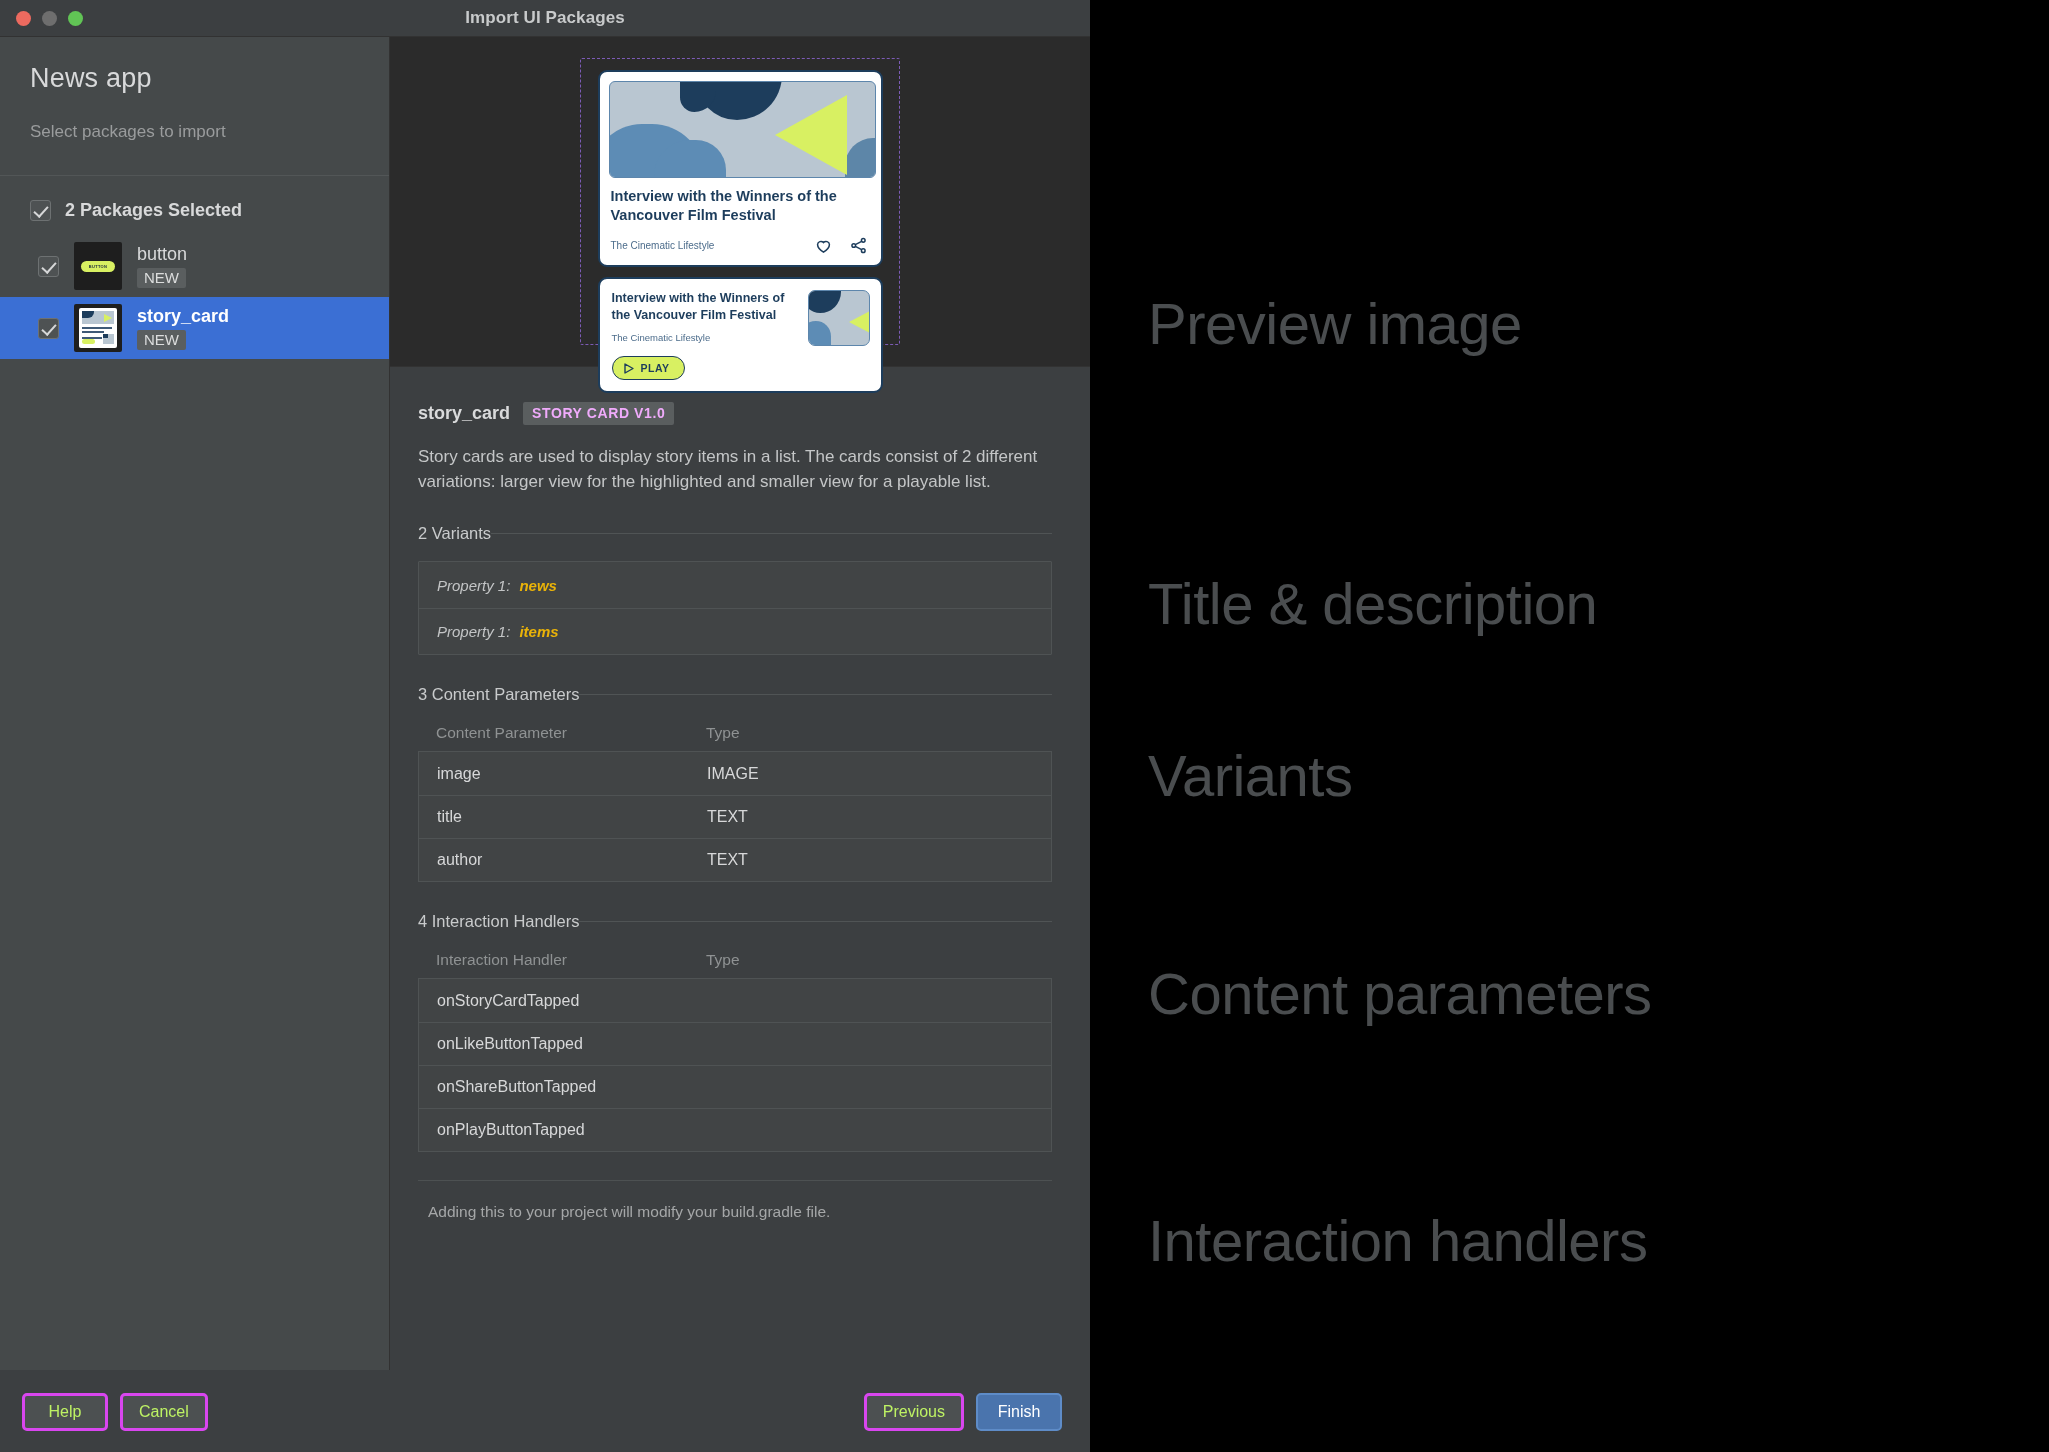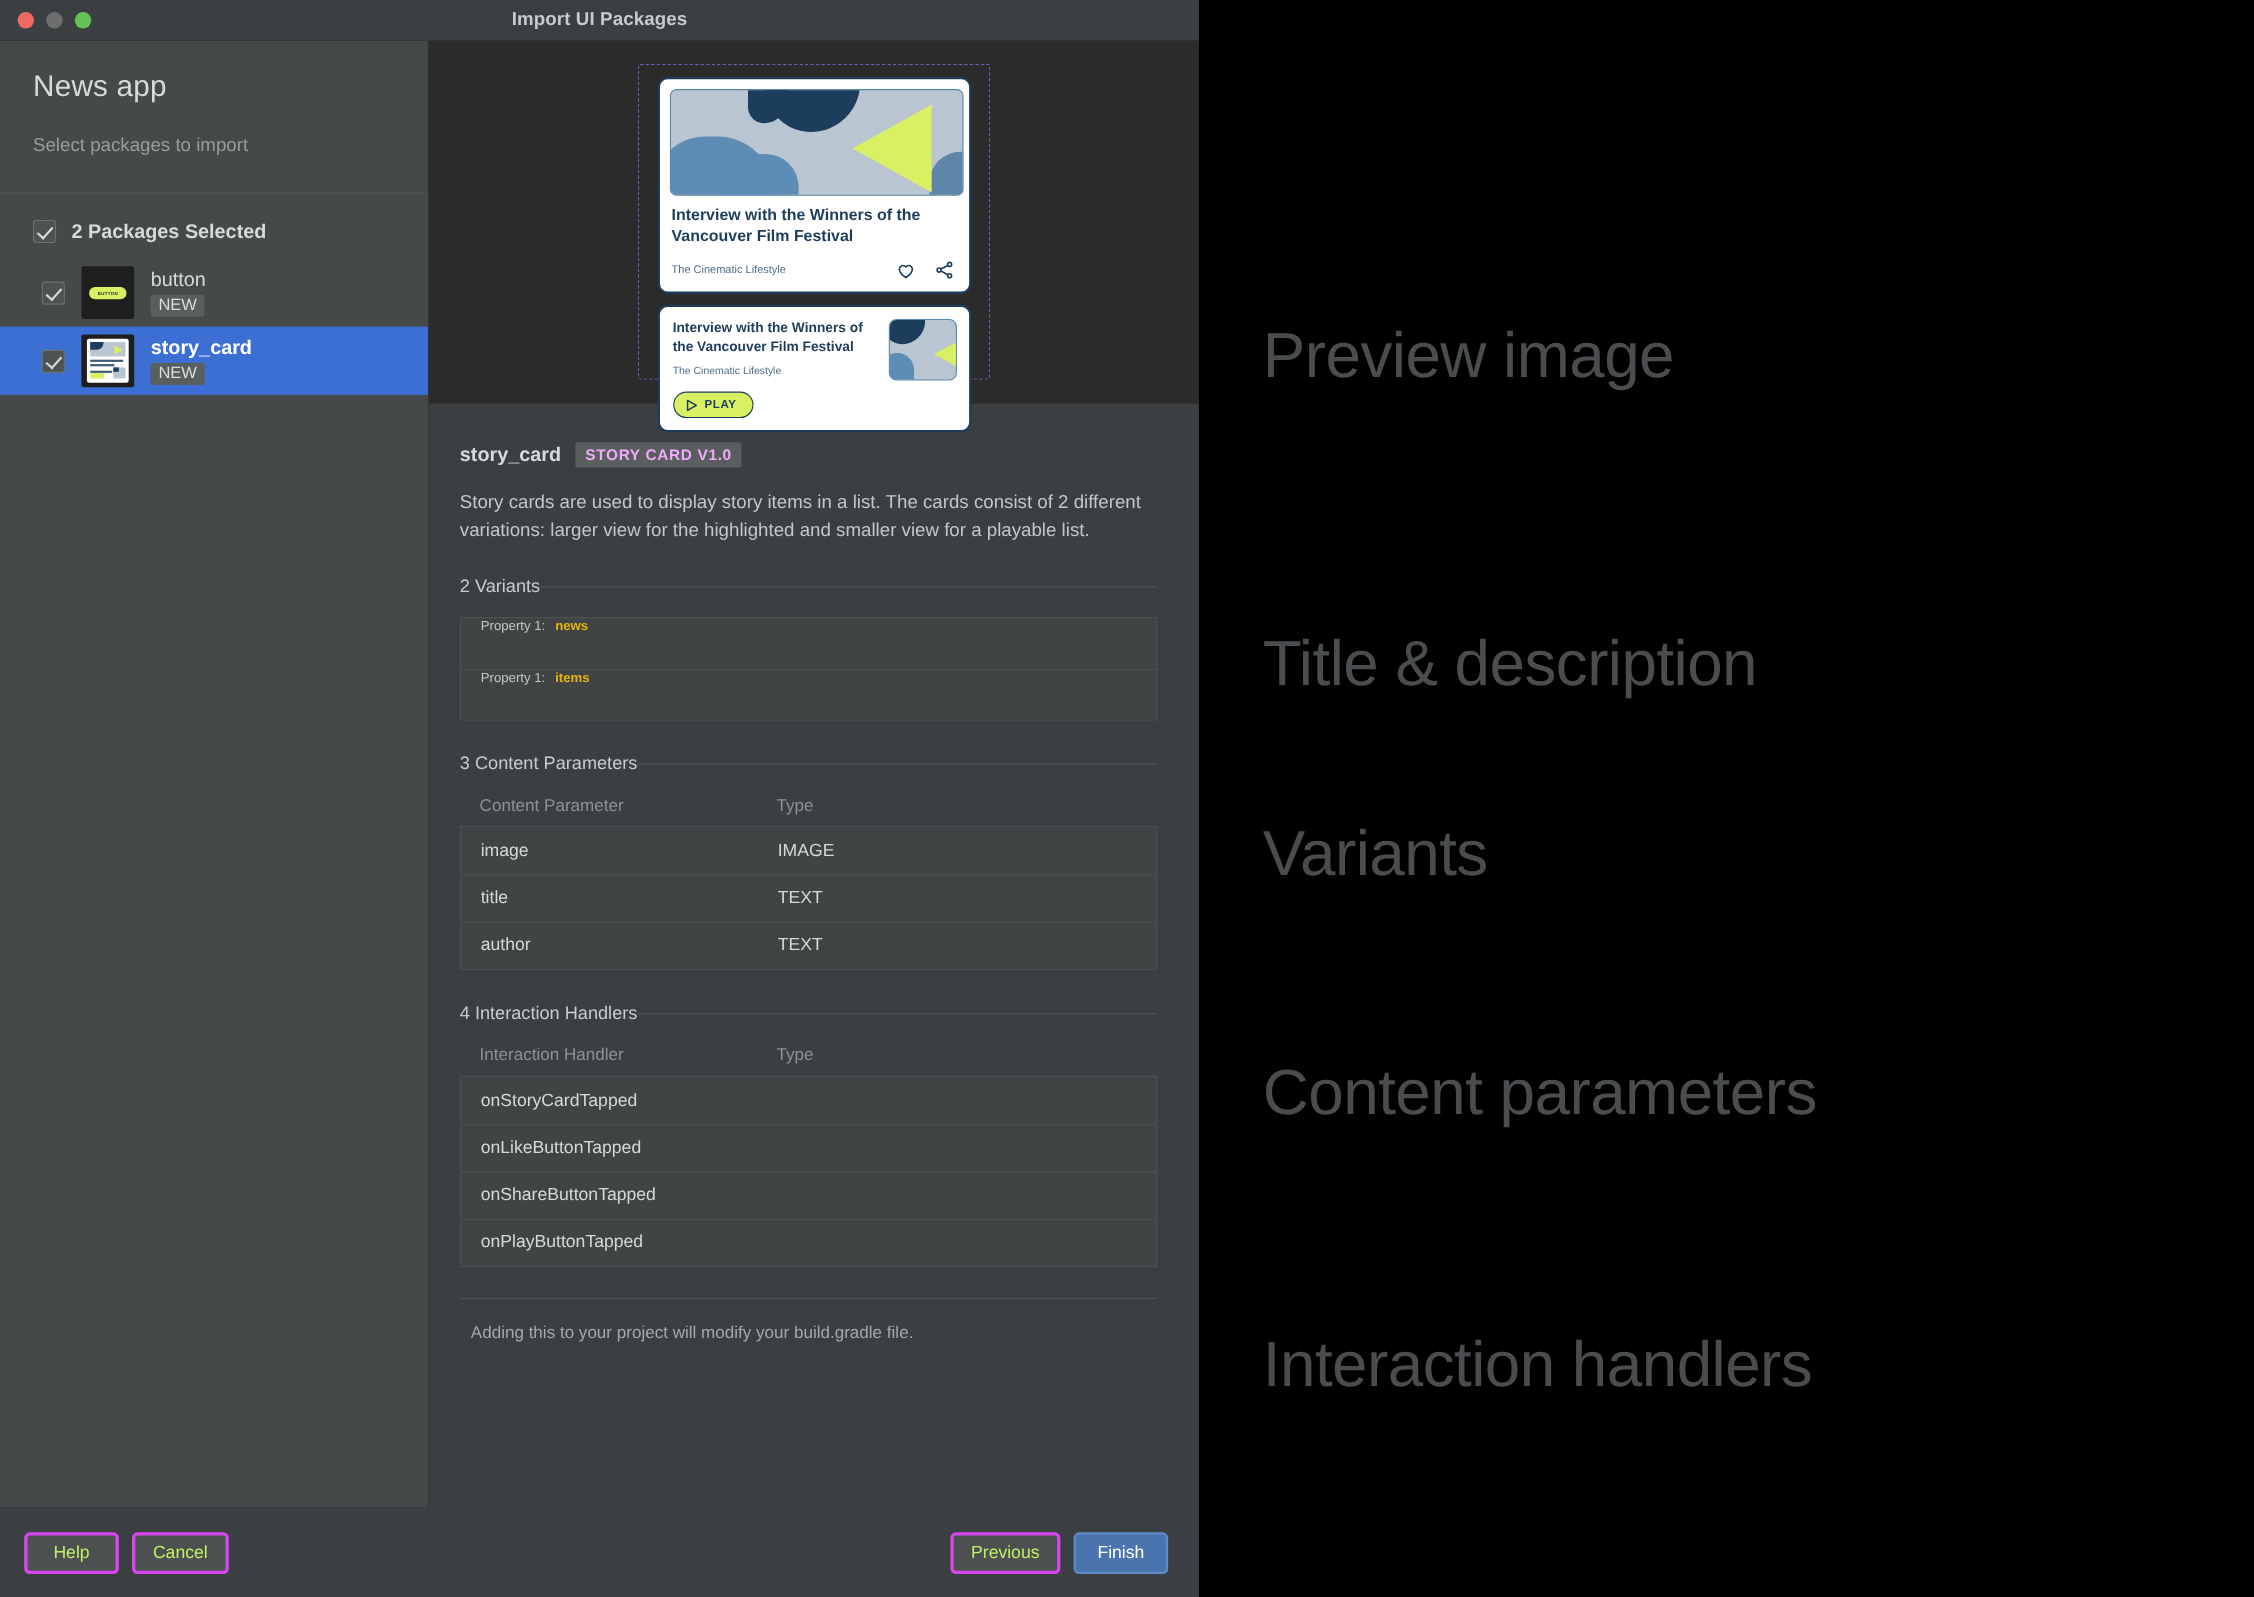--- a/index.html
+++ b/index.html
@@ -212,23 +212,24 @@
   .sec { margin-top: 30px; }
   .sec-head { display: flex; align-items: center; gap: 0; }
   .sec-head .t { font-size: 16.5px; color:#c9cbcc; white-space: nowrap; }
   .sec-head .rule { flex: 1 1 auto; height: 1px; background: #505455; }
 
   .tbl {
     margin-top: 18px; border: 1px solid #4f5354;
     border-radius: 1px; overflow: hidden;
   }
   .tbl .r {
-    display: flex; align-items: flex-start; height: 46px;
-    padding: 0 0 0 18px; font-size: 12px; color:#d7d8d9;
+    display: flex; align-items: center; height: 46px;
+    padding: 0 0 0 18px; font-size: 15px; color:#d7d8d9;
     background: #414445;
+    font-style: italic;
   }
   .tbl .r + .r { border-top: 1px solid #4f5354; }
   .tbl .r .k { color:#c3c5c6; }
   .tbl .r .v { font-weight: bold; color:#eab308; margin-left: 9px; }
 
   .cols { display:flex; margin-top: 20px; padding-left: 18px; font-size: 15.5px; color:#8f9293; }
   .cols .c1 { width: 270px; flex:0 0 270px; }
 
   .tbl2 { margin-top: 9px; border: 1px solid #4f5354; }
   .tbl2 .r { display:flex; align-items:center; height: 43px; padding-left: 18px; font-size:16px; color:#d7d8d9; background:#414445; }

